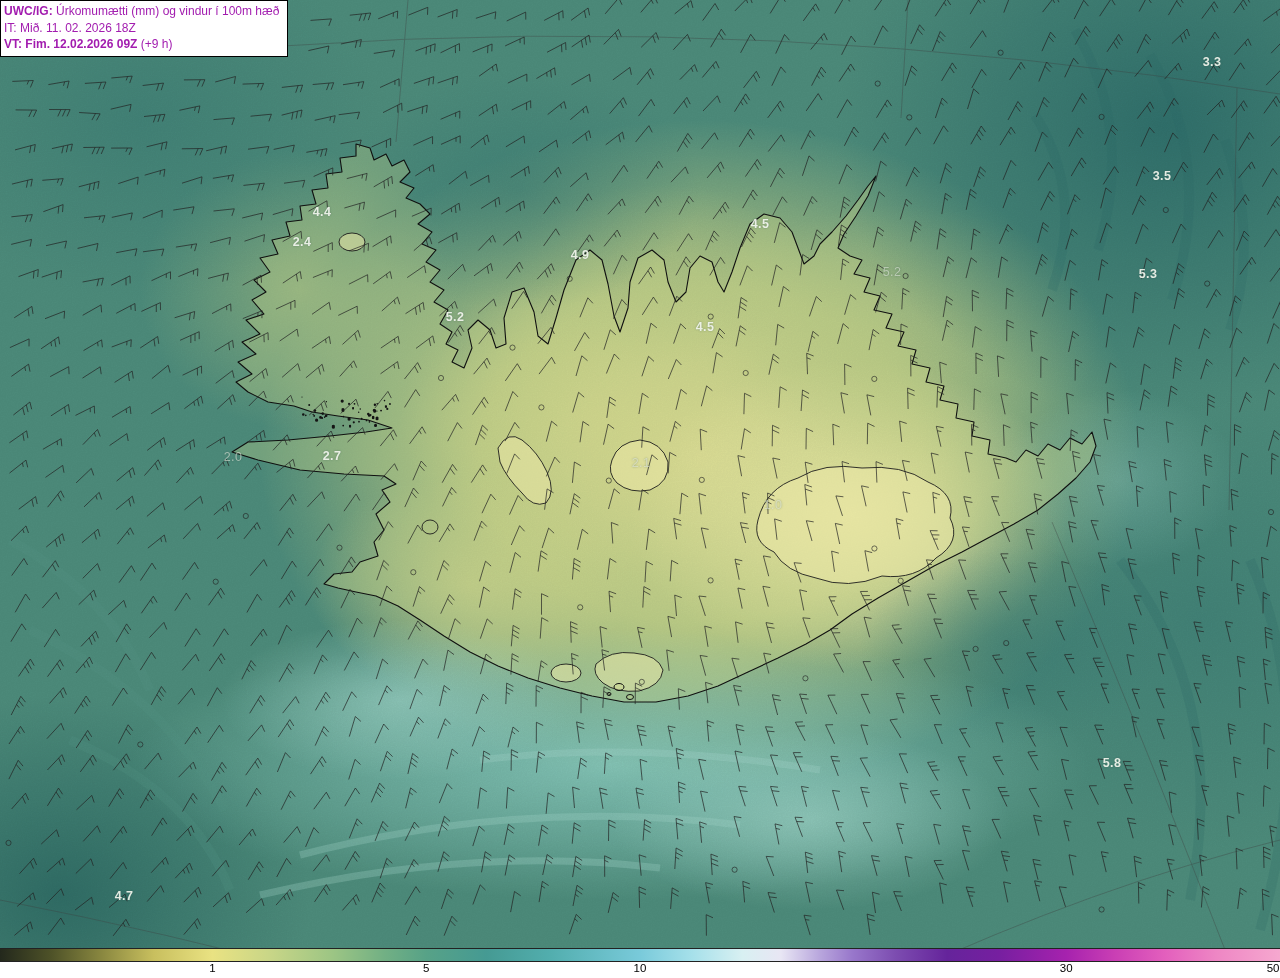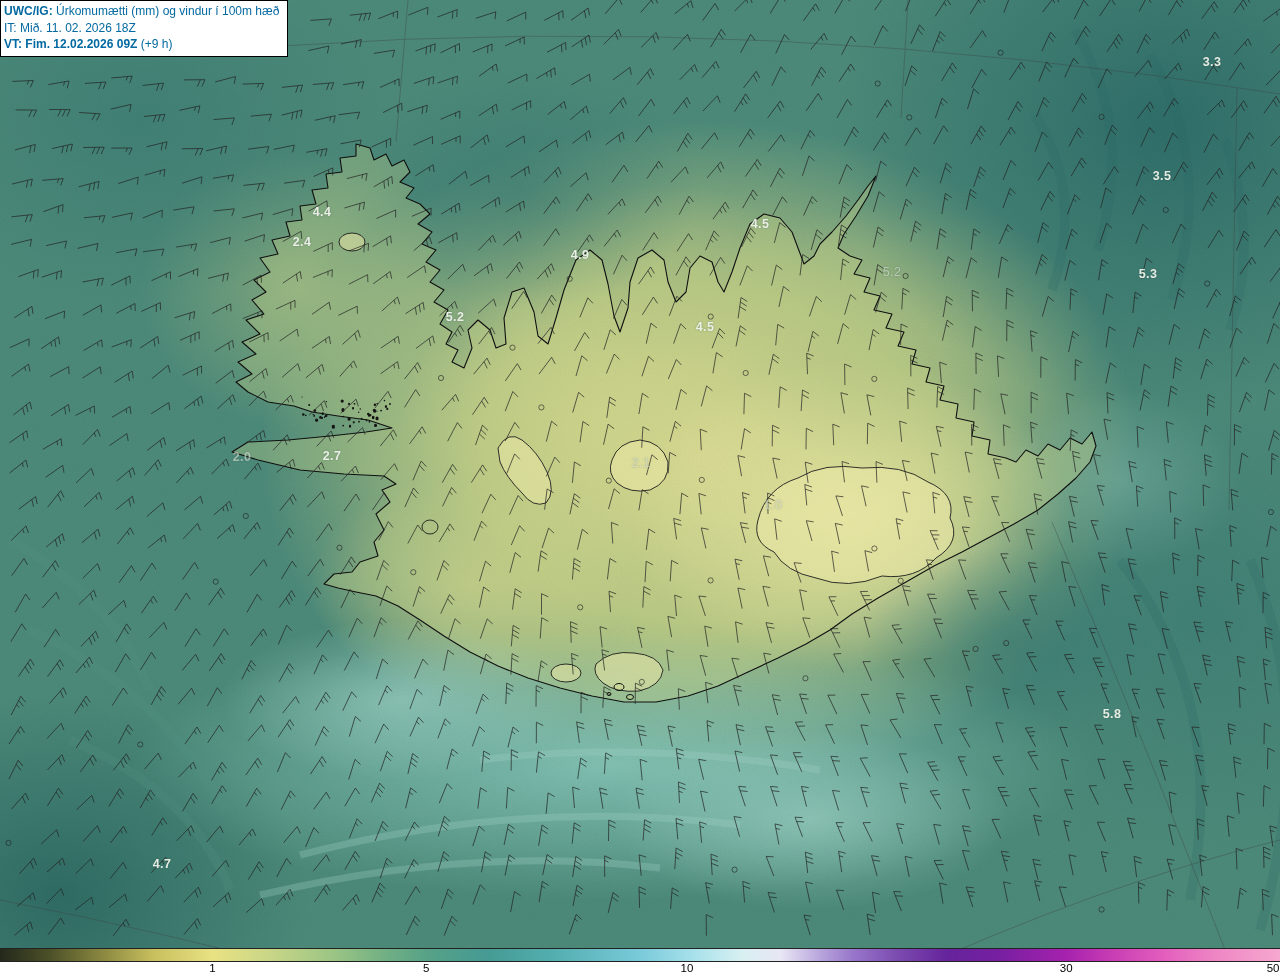--- a/index.html
+++ b/index.html
@@ -18,21 +18,21 @@
     color: rgba(243, 246, 238, 0.92);
     font-size: 12.5px; font-weight: bold; letter-spacing: 0.3px;
     text-shadow: 0 0 2px rgba(50, 85, 75, 0.45);
     white-space: nowrap;
   }
   .value-label.faint { color: rgba(238, 242, 230, 0.55); font-weight: normal; }
   .header-box {
     position: absolute; top: 0; left: 0; z-index: 5;
     background: #ffffff; border: 1px solid #000000;
     padding: 2px 8px 3px 3px;
-    font-size: 12px; line-height: 16.5px; color: #0369a1;
+    font-size: 12px; line-height: 16.5px; color: #a21caf;
     white-space: nowrap;
   }
   .b { font-weight: bold; }
   .colorbar-wrap { position: absolute; left: 0; bottom: 0; width: 1280px; height: 30px; background: #ffffff; }
   .colorbar-gradient {
     width: 1280px; height: 14px;
     border-top: 1px solid #222; border-bottom: 1px solid #222;
   }
   .colorbar-ticks { position: relative; width: 1280px; height: 16px; }
   .colorbar-ticks span {
@@ -175,37 +175,37 @@
       <div class="value-label" style="left: 1162px; top: 176px;">3.5</div>
       <div class="value-label" style="left: 322px; top: 212px;">4.4</div>
       <div class="value-label" style="left: 302px; top: 242px;">2.4</div>
       <div class="value-label" style="left: 760px; top: 224px;">4.5</div>
       <div class="value-label" style="left: 580px; top: 255px;">4.9</div>
       <div class="value-label faint" style="left: 892px; top: 272px;">5.2</div>
       <div class="value-label" style="left: 1148px; top: 274px;">5.3</div>
       <div class="value-label" style="left: 455px; top: 317px;">5.2</div>
       <div class="value-label" style="left: 705px; top: 327px;">4.5</div>
       <div class="value-label" style="left: 332px; top: 456px;">2.7</div>
-      <div class="value-label faint" style="left: 242px; top: 457px; font-weight: bold;">2.0</div>
+      <div class="value-label faint" style="left: 233px; top: 457px;">2.0</div>
       <div class="value-label faint" style="left: 641px; top: 463px;">2.1</div>
       <div class="value-label faint" style="left: 773px; top: 505px;">1.0</div>
-      <div class="value-label" style="left: 1112px; top: 714px;">5.8</div>
-      <div class="value-label" style="left: 124px; top: 864px; margin-left: 38px;">4.7</div>
+      <div class="value-label" style="left: 1112px; top: 763px;">5.8</div>
+      <div class="value-label" style="left: 124px; top: 896px;">4.7</div>
     </div>
 
   <div class="header-box">
     <div><span class="b">UWC/IG:</span><span> Úrkomumætti (mm) og vindur í 100m hæð</span></div>
     <div>IT: Mið. 11. 02. 2026 18Z</div>
     <div><span class="b">VT: Fim. 12.02.2026 09Z</span><span> (+9 h)</span></div>
   </div>
 </div>
 
 <div class="colorbar-wrap">
   <div class="colorbar-gradient" id="colorbar-gradient" style="background: linear-gradient(90deg, rgb(35, 40, 28) 0%, rgb(78, 82, 40) 4%, rgb(138, 136, 64) 8%, rgb(200, 191, 94) 12%, rgb(233, 226, 130) 16.6%, rgb(201, 214, 135) 21%, rgb(156, 197, 132) 26%, rgb(114, 176, 132) 30%, rgb(87, 162, 135) 33.3%, rgb(69, 154, 147) 38%, rgb(82, 174, 174) 43%, rgb(121, 202, 218) 50%, rgb(165, 224, 234) 54%, rgb(216, 240, 242) 58%, rgb(232, 230, 244) 61%, rgb(185, 167, 221) 64%, rgb(152, 119, 203) 66.6%, rgb(124, 76, 176) 70%, rgb(101, 36, 155) 74%, rgb(118, 31, 160) 78%, rgb(166, 34, 174) 83.3%, rgb(201, 62, 180) 87%, rgb(227, 95, 189) 91%, rgb(238, 134, 196) 95%, rgb(246, 168, 207) 100%);"></div>
   <div class="colorbar-ticks" id="colorbar-ticks">
       <span style="left: 16.6%;">1</span>
       <span style="left: 33.3%;">5</span>
-      <span style="left: 50%; margin-left: 47px;">10</span>
+      <span style="left: 50%;">10</span>
       <span style="left: 66.6%; margin-top: 26px;">15</span>
       <span style="left: 83.3%;">30</span>
       <span class="edge" style="left: 100%;">50</span>
     </div>
 </div>
 
 </body></html>

